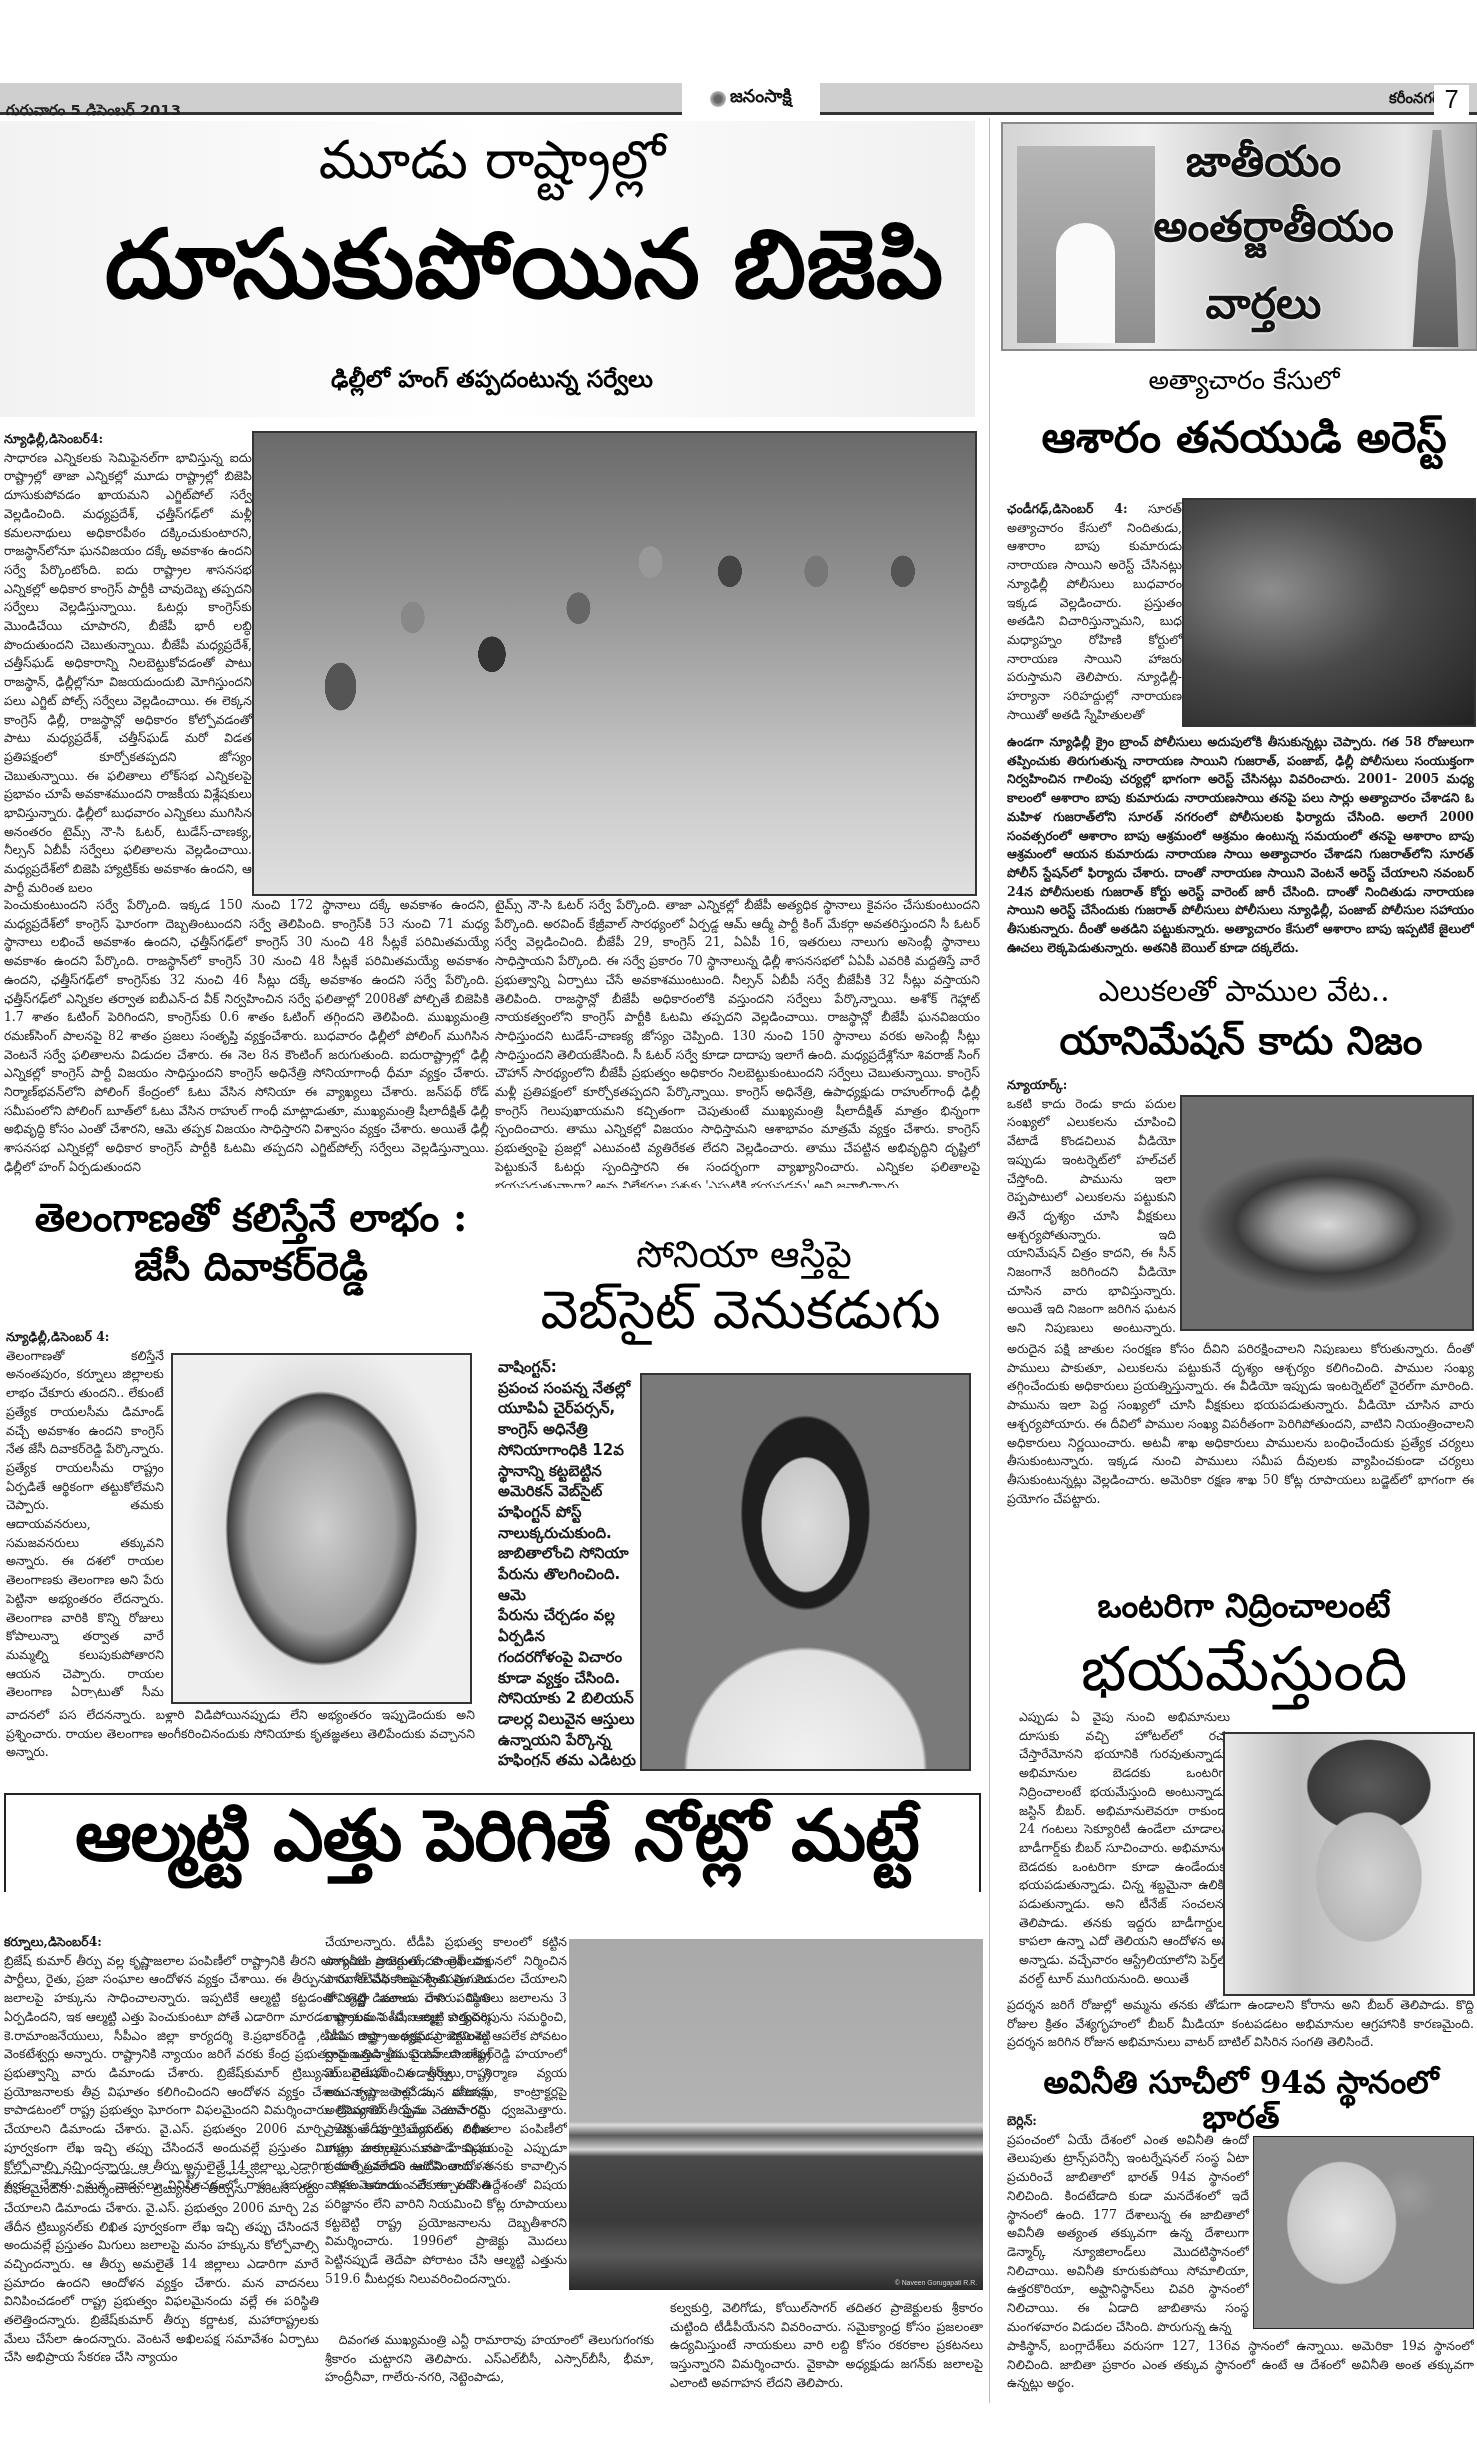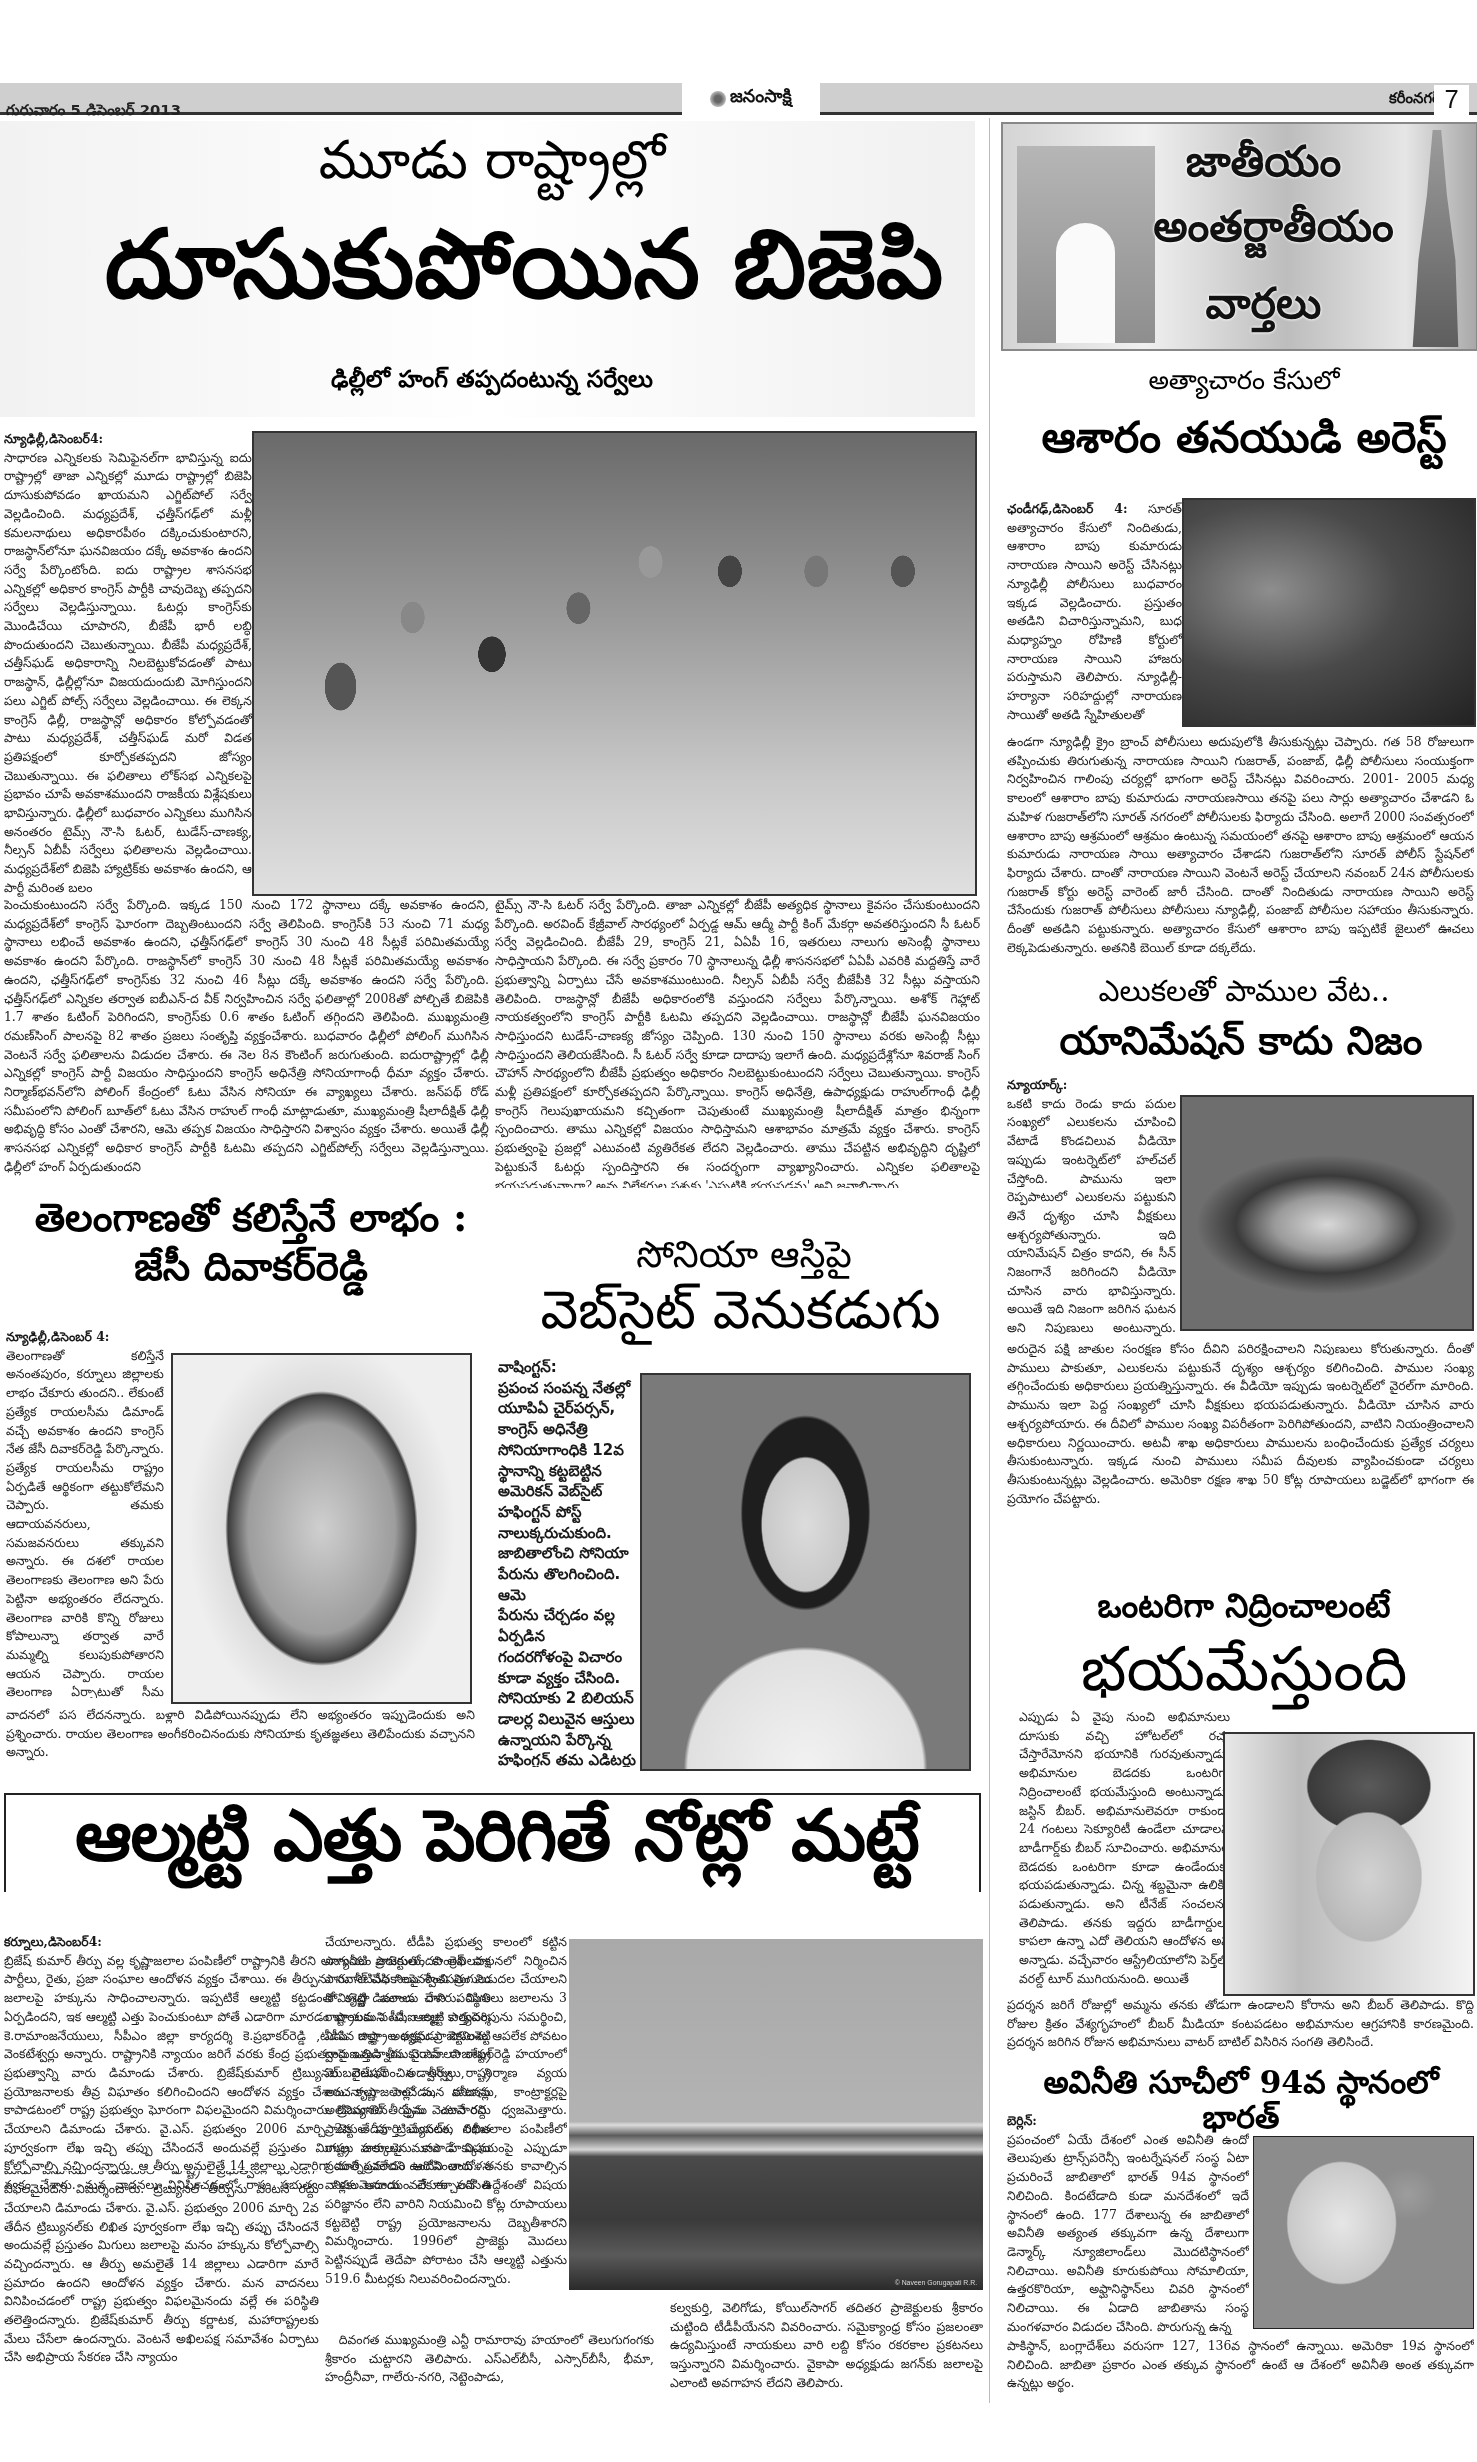--- a/index.html
+++ b/index.html
@@ -98,21 +98,21 @@
   <div class="abs hl" style="left:128px;top:156px;width:256px;font-size:43px;color:#111;text-shadow:0 0 3px #fff,0 0 3px #fff;">వార్తలు</div>
 </div>
 
 <div class="abs hl" style="left:1001px;top:366px;width:477px;font-size:25.6px;font-weight:normal;font-family:'DejaVu Serif',serif;">అత్యాచారం కేసులో</div>
 <div class="abs hl" style="left:1001px;top:414px;width:477px;font-size:43px;font-family:'DejaVu Serif',serif;">ఆశారం తనయుడి అరెస్ట్‌</div>
 <div class="abs body-text" style="left:1007px;top:500px;width:175px;height:232px;overflow:hidden;">
   <span class="dateline">ఛండీగఢ్‌,డిసెంబర్‌ 4:</span>
   <span>సూరత్‌ అత్యాచారం కేసులో నిందితుడు, ఆశారాం బాపు కుమారుడు నారాయణ సాయిని అరెస్ట్‌ చేసినట్లు న్యూఢిల్లీ పోలీసులు బుధవారం ఇక్కడ వెల్లడించారు. ప్రస్తుతం అతడిని విచారిస్తున్నామని, బుధ మధ్యాహ్నం రోహిణి కోర్టులో నారాయణ సాయిని హాజరు పరుస్తామని తెలిపారు. న్యూఢిల్లీ-హర్యానా సరిహద్దుల్లో నారాయణ సాయితో అతడి స్నేహితులతో</span>
 </div>
 <div class="abs photo photo-dark" style="left:1182px;top:498px;width:294px;height:229px;"></div>
-<div class="abs body-text" style="left:1007px;top:733px;width:467px;height:227px;overflow:hidden;">
+<div class="abs body-text" style="left:1007px;top:733px;width:467px;height:227px;overflow:hidden;font-weight:bold;">
   <span>ఉండగా న్యూఢిల్లీ క్రైం బ్రాంచ్‌ పోలీసులు అదుపులోకి తీసుకున్నట్లు చెప్పారు. గత 58 రోజులుగా తప్పించుకు తిరుగుతున్న నారాయణ సాయిని గుజరాత్‌, పంజాబ్‌, ఢిల్లీ పోలీసులు సంయుక్తంగా నిర్వహించిన గాలింపు చర్యల్లో భాగంగా అరెస్ట్‌ చేసినట్లు వివరించారు. 2001- 2005 మధ్య కాలంలో ఆశారాం బాపు కుమారుడు నారాయణసాయి తనపై పలు సార్లు అత్యాచారం చేశాడని ఓ మహిళ గుజరాత్‌లోని సూరత్‌ నగరంలో పోలీసులకు ఫిర్యాదు చేసింది. అలాగే 2000 సంవత్సరంలో ఆశారాం బాపు ఆశ్రమంలో ఆశ్రమం ఉంటున్న సమయంలో తనపై ఆశారాం బాపు ఆశ్రమంలో ఆయన కుమారుడు నారాయణ సాయి అత్యాచారం చేశాడని గుజరాత్‌లోని సూరత్‌ పోలీస్‌ స్టేషన్‌లో ఫిర్యాదు చేశారు. దాంతో నారాయణ సాయిని వెంటనే అరెస్ట్‌ చేయాలని నవంబర్‌ 24న పోలీసులకు గుజరాత్‌ కోర్టు అరెస్ట్‌ వారెంట్‌ జారీ చేసింది. దాంతో నిందితుడు నారాయణ సాయిని అరెస్ట్‌ చేసేందుకు గుజరాత్‌ పోలీసులు పోలీసులు న్యూఢిల్లీ, పంజాబ్‌ పోలీసుల సహాయం తీసుకున్నారు. దీంతో అతడిని పట్టుకున్నారు. అత్యాచారం కేసులో ఆశారాం బాపు ఇప్పటికే జైలులో ఊచలు లెక్కపెడుతున్నారు. అతనికి బెయిల్‌ కూడా దక్కలేదు.</span>
 </div>
 
 <div class="abs hl" style="left:1001px;top:975px;width:477px;font-size:29.6px;font-weight:normal;font-family:'DejaVu Serif',serif;">ఎలుకలతో పాముల వేట..</div>
 <div class="abs hl" style="left:995px;top:1019px;width:483px;font-size:39px;font-family:'DejaVu Serif',serif;">యానిమేషన్‌ కాదు నిజం</div>
 <div class="abs body-text" style="left:1007px;top:1076px;width:169px;height:264px;overflow:hidden;">
   <span class="dateline">న్యూయార్క్‌:</span><br>
   <span>ఒకటి కాదు రెండు కాదు పదుల సంఖ్యలో ఎలుకలను చూపించి వేటాడే కొండచిలువ వీడియో ఇప్పుడు ఇంటర్నెట్‌లో హల్‌చల్‌ చేస్తోంది. పామును ఇలా రెప్పపాటులో ఎలుకలను పట్టుకుని తినే దృశ్యం చూసి వీక్షకులు ఆశ్చర్యపోతున్నారు. ఇది యానిమేషన్‌ చిత్రం కాదని, ఈ సీన్‌ నిజంగానే జరిగిందని వీడియో చూసిన వారు భావిస్తున్నారు. అయితే ఇది నిజంగా జరిగిన ఘటన అని నిపుణులు అంటున్నారు. అడవుల్లో ఉన్న గుర్రం దీవిలో పాములు పెద్ద సమూహాలుగా తయారవుతున్నాయి.</span>
 </div>
 <div class="abs photo photo-snake" style="left:1180px;top:1095px;width:294px;height:236px;"></div>

